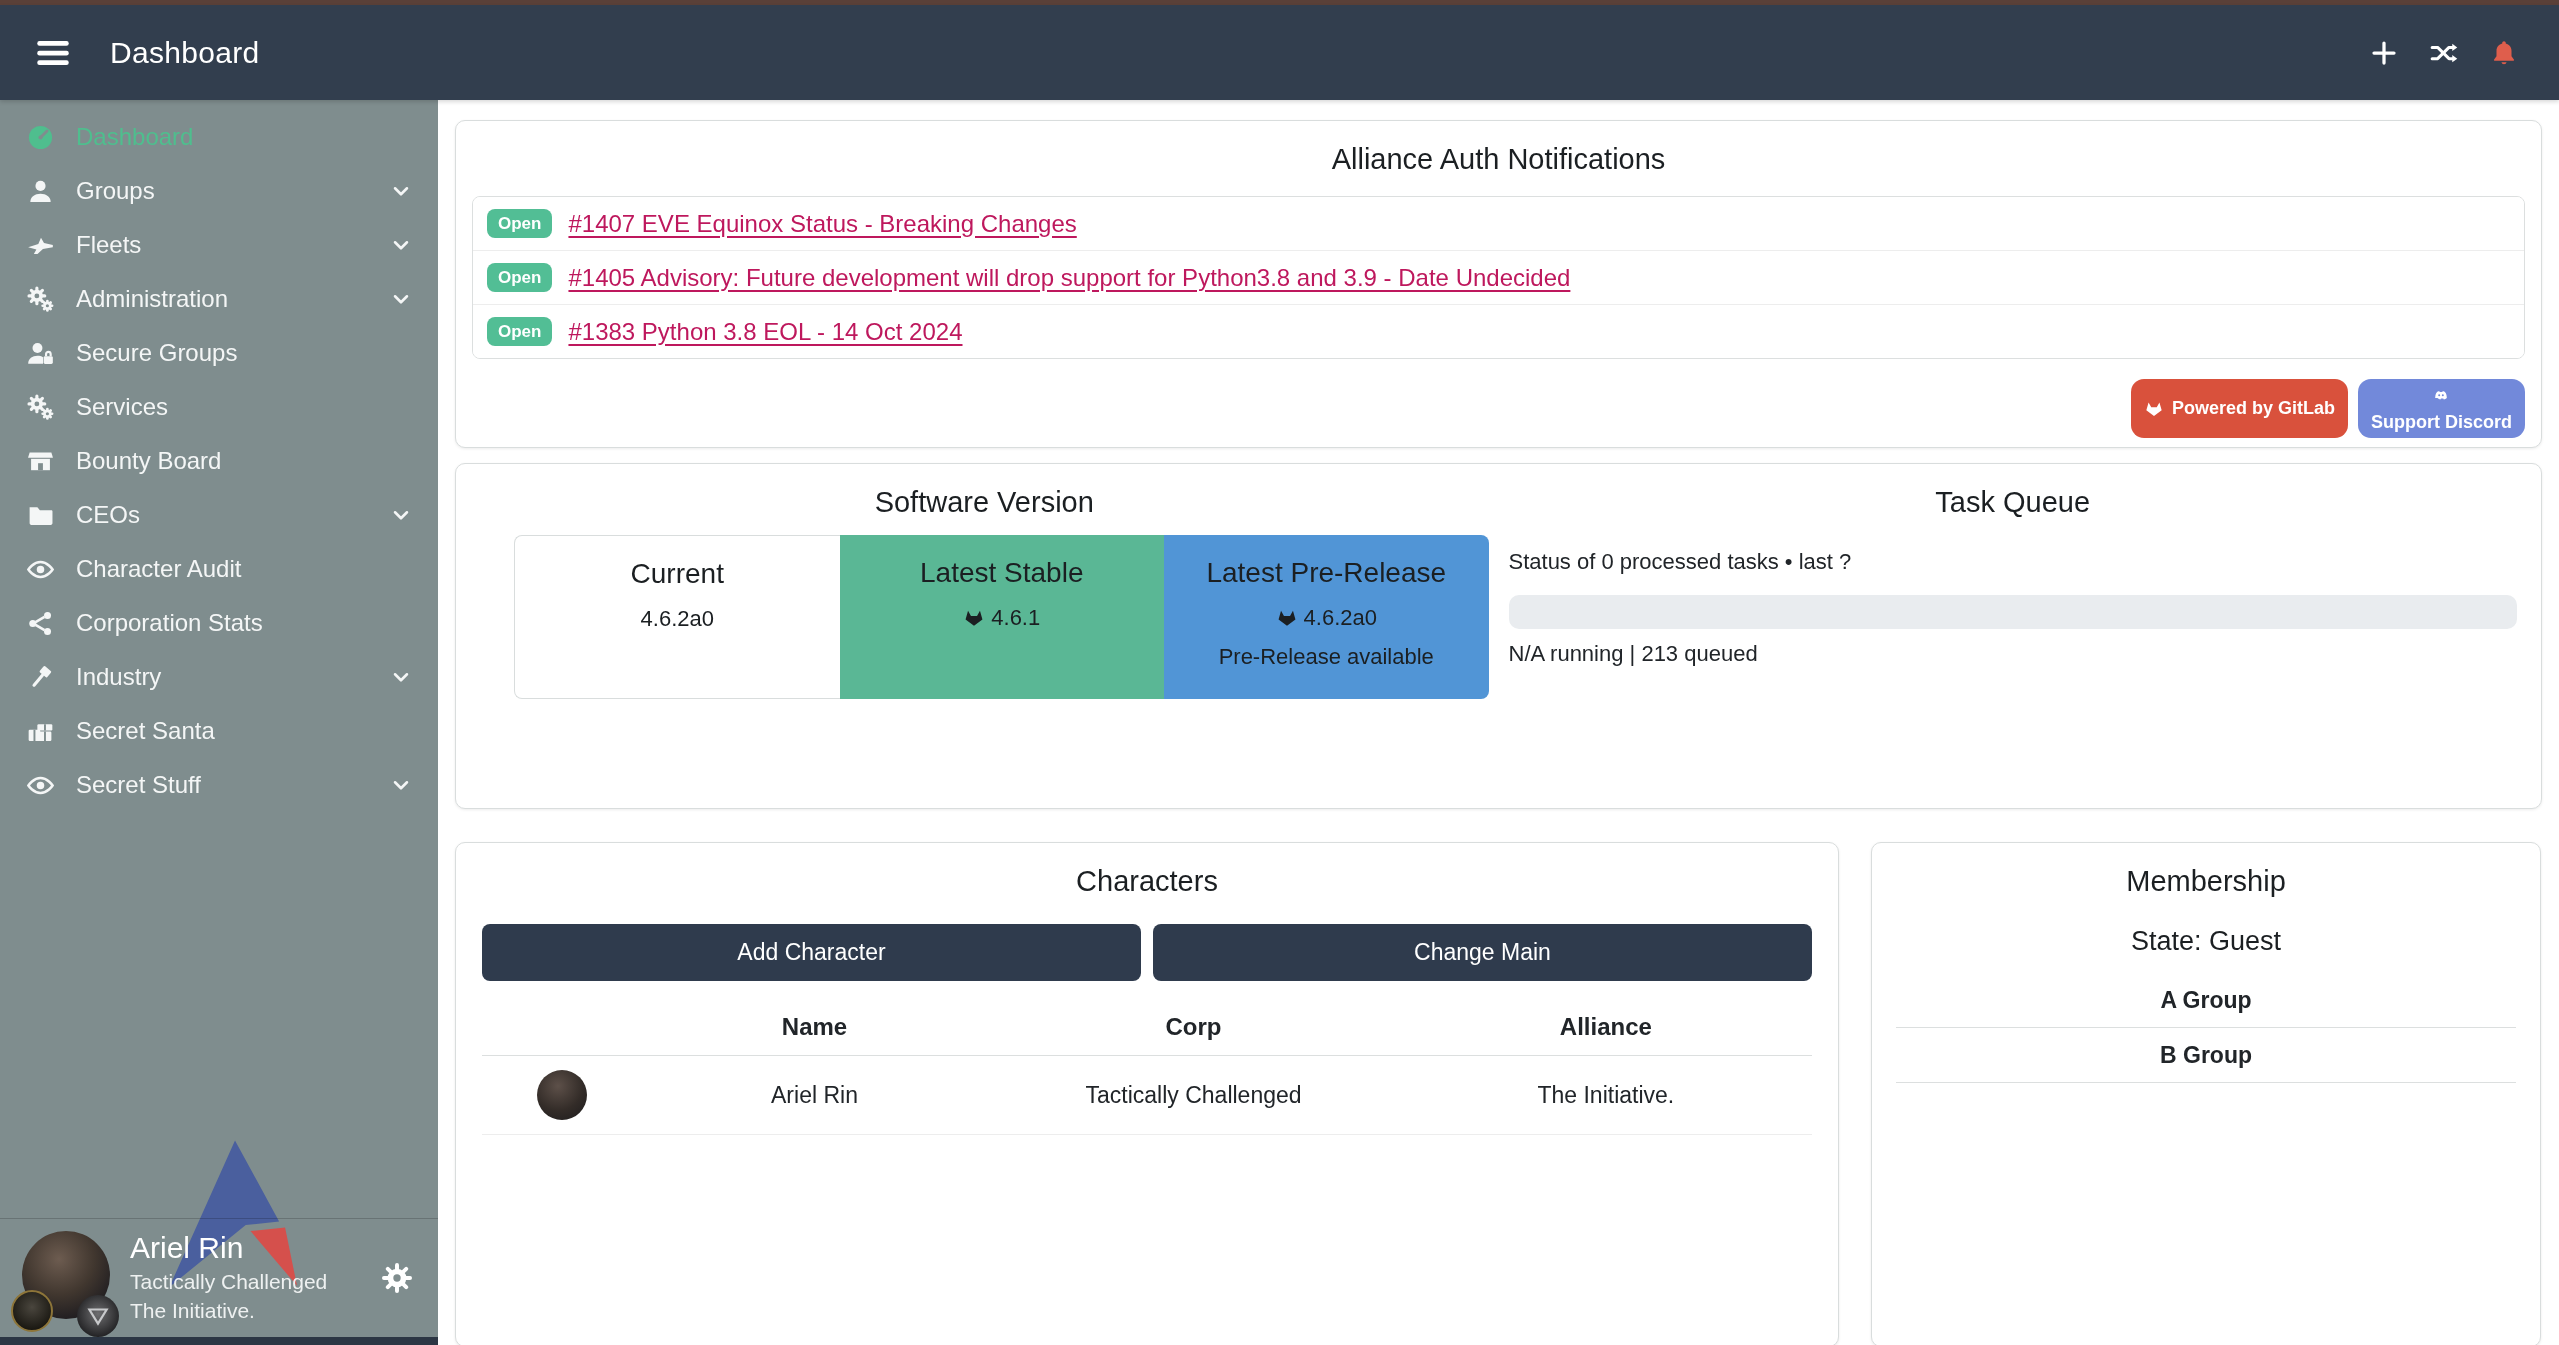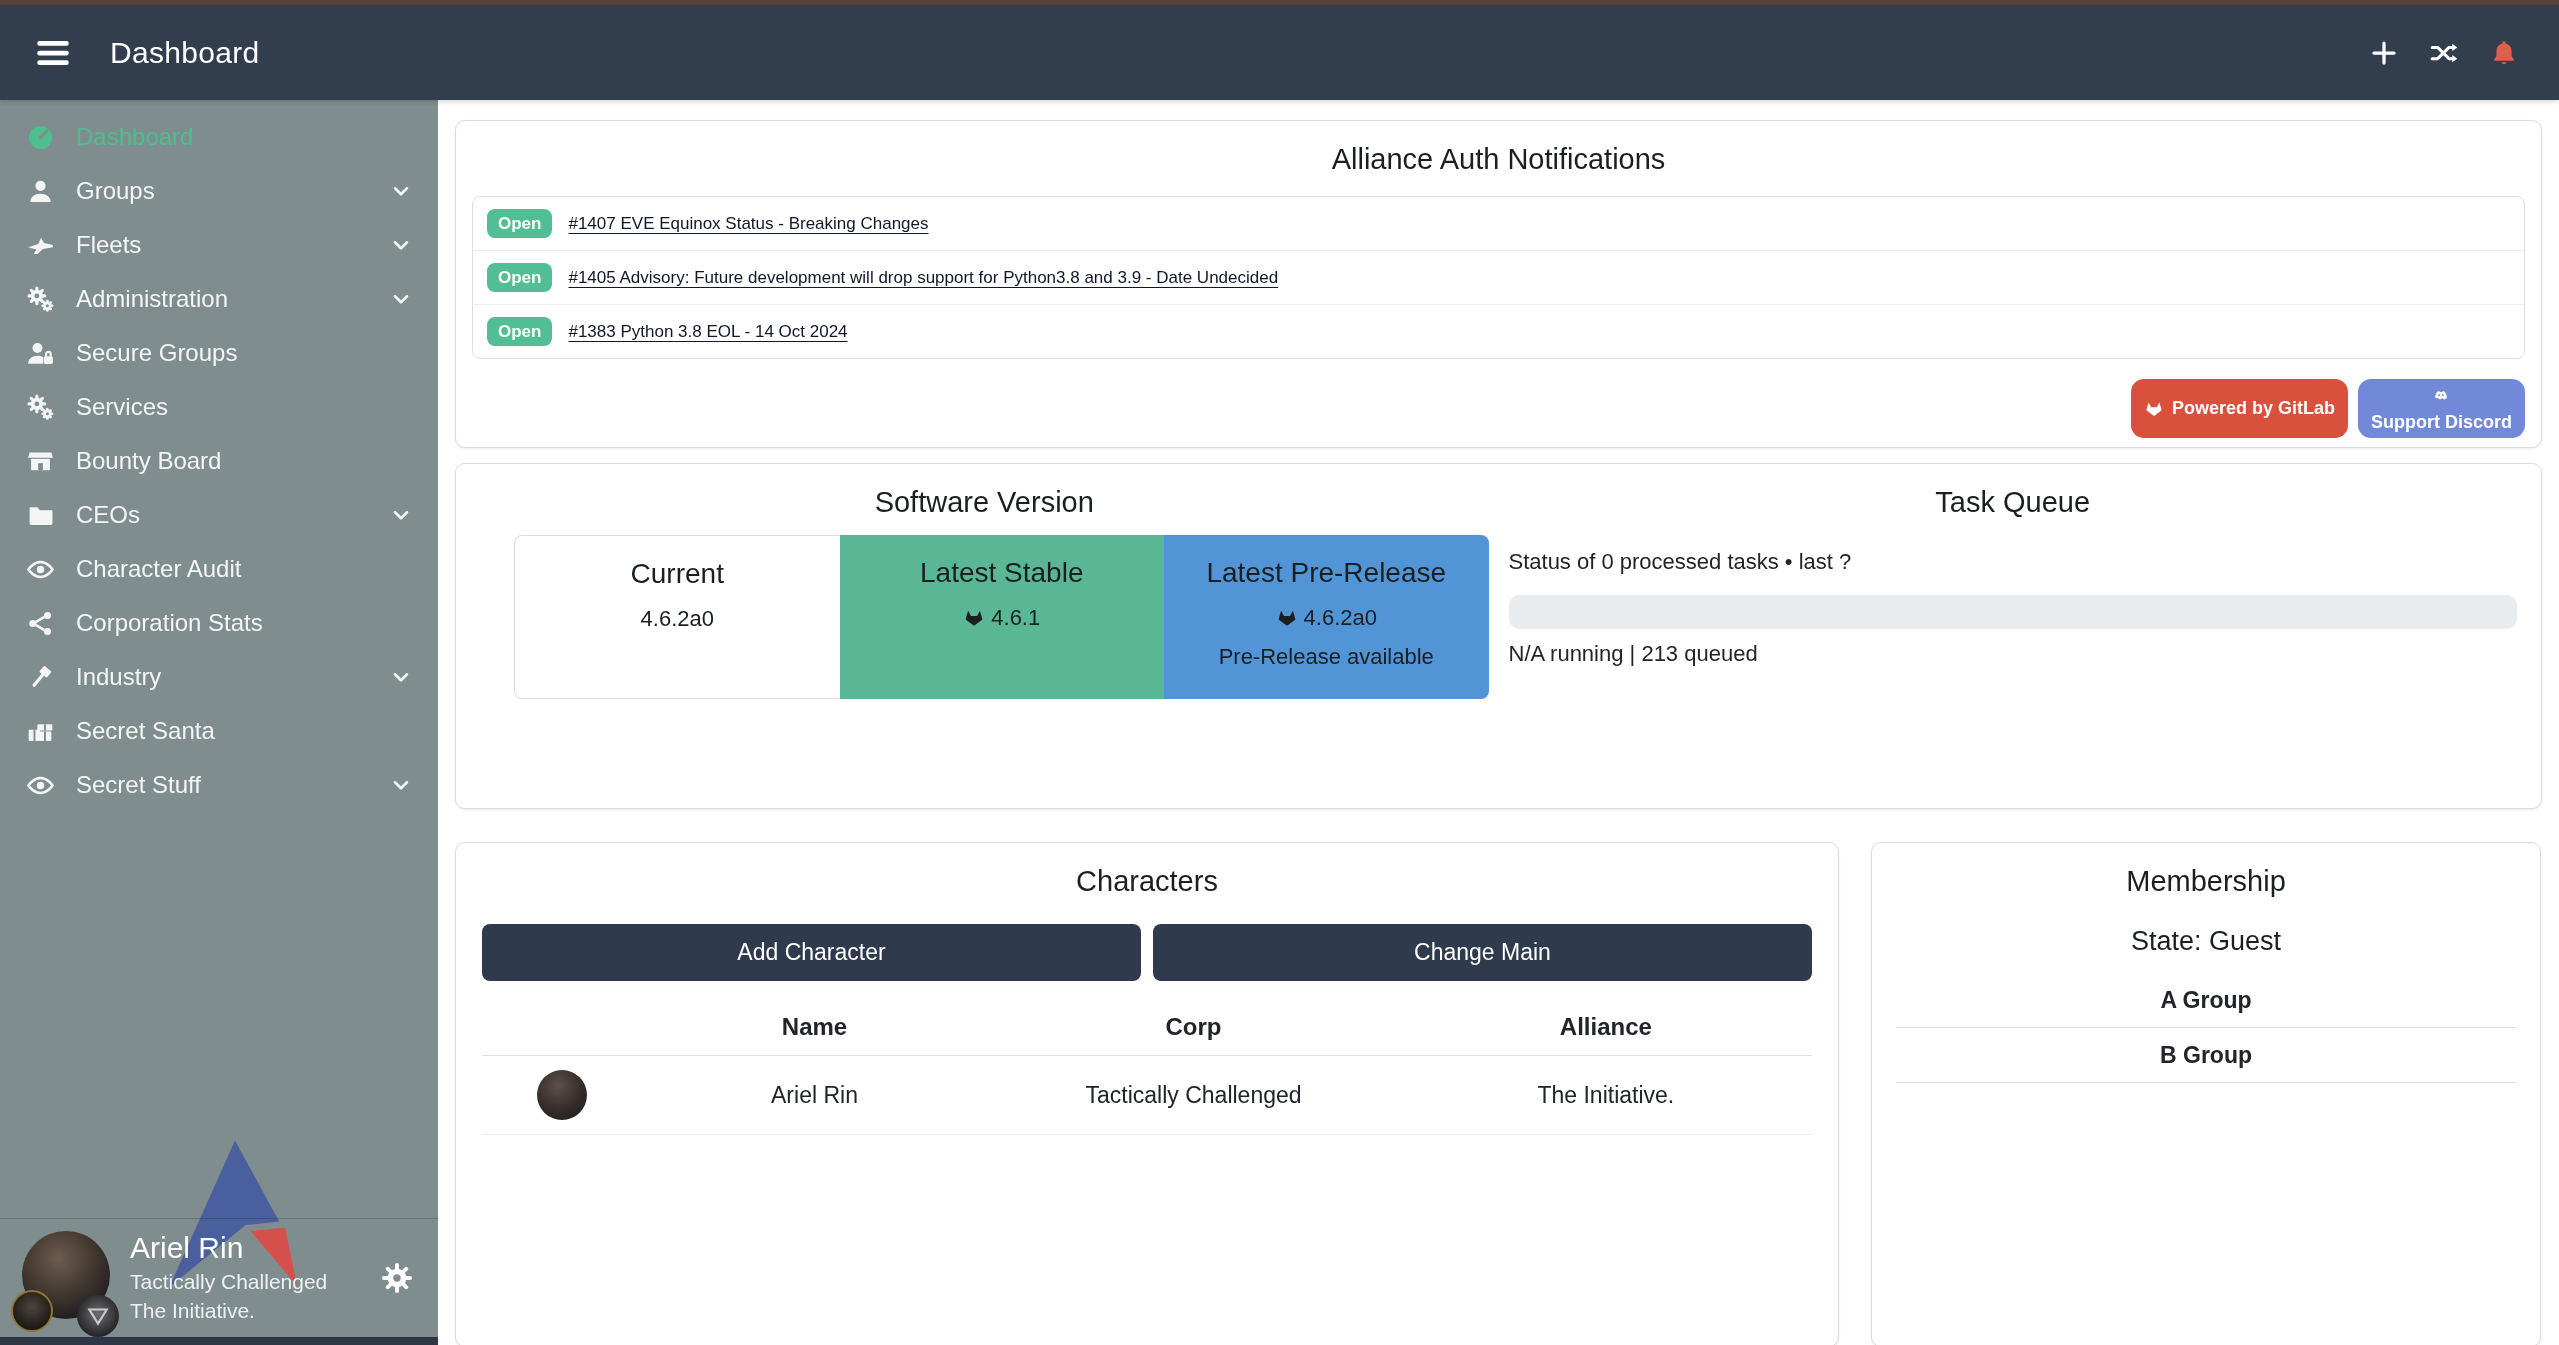--- a/index.html
+++ b/index.html
@@ -71,21 +71,21 @@
   .panel-title{font-size:29px;font-weight:500;text-align:center;color:#1b1f22;}
   
   .panel-notifications{height:328px;padding:22px 16px 0 16px;}
   .notif-list{margin-top:20px;border:1px solid #dcdfdf;border-radius:8px;overflow:hidden;}
   .notif-row{display:flex;align-items:center;padding:12px 14px;border-bottom:1px solid #ededed;background:#fff;}
   .notif-row:last-child{border-bottom:none;}
   .badge-open{
     background:#52be95;color:#fff;font-size:17px;font-weight:700;
     border-radius:8px;padding:6px 11px;line-height:1;flex:0 0 auto;
   }
-  .notif-link{color:#0f172a;font-size:17px;margin-left:16px;text-decoration:underline;text-underline-offset:4px;cursor:pointer;}
+  .notif-link{color:#be185d;font-size:24px;margin-left:16px;text-decoration:underline;text-underline-offset:4px;cursor:pointer;}
   .notif-footer{display:flex;justify-content:flex-end;gap:10px;margin-top:20px;}
   .pill-badge{display:flex;align-items:center;gap:8px;border-radius:13px;padding:5px 13px;color:#fff;font-size:18px;font-weight:700;cursor:pointer;border:none;}
   .pill-gitlab{background:#d9513c;}
   .pill-discord{background:#7289da;flex-direction:column;}
   .pill-badge svg{width:20px;height:20px;}
   
   .panel-sw{height:346px;margin-top:15px;display:flex;padding:22px 14px 0 14px;}
   .sw-col{flex:1 1 0;padding:0 10px;box-sizing:border-box;}
   .version-strip{display:flex;margin-top:16px;height:164px;border-radius:8px;padding-left:34px;}
   .vcell{flex:1 1 0;text-align:center;padding-top:22px;box-sizing:border-box;}

